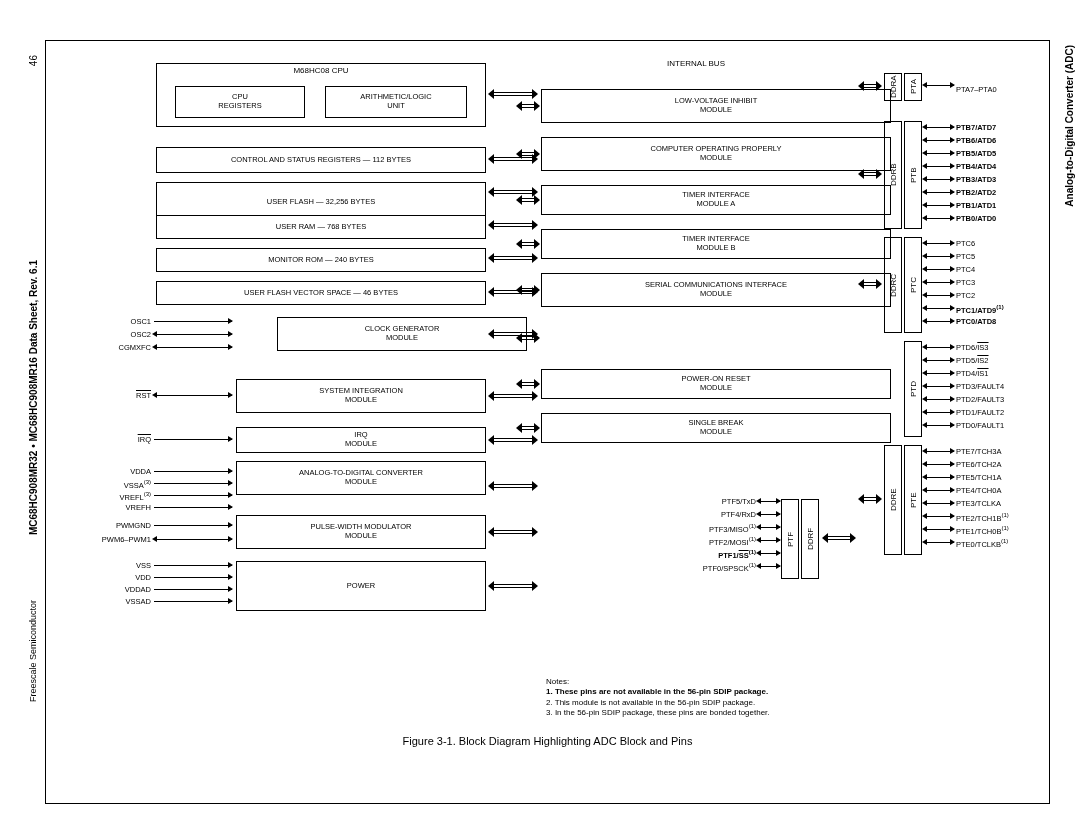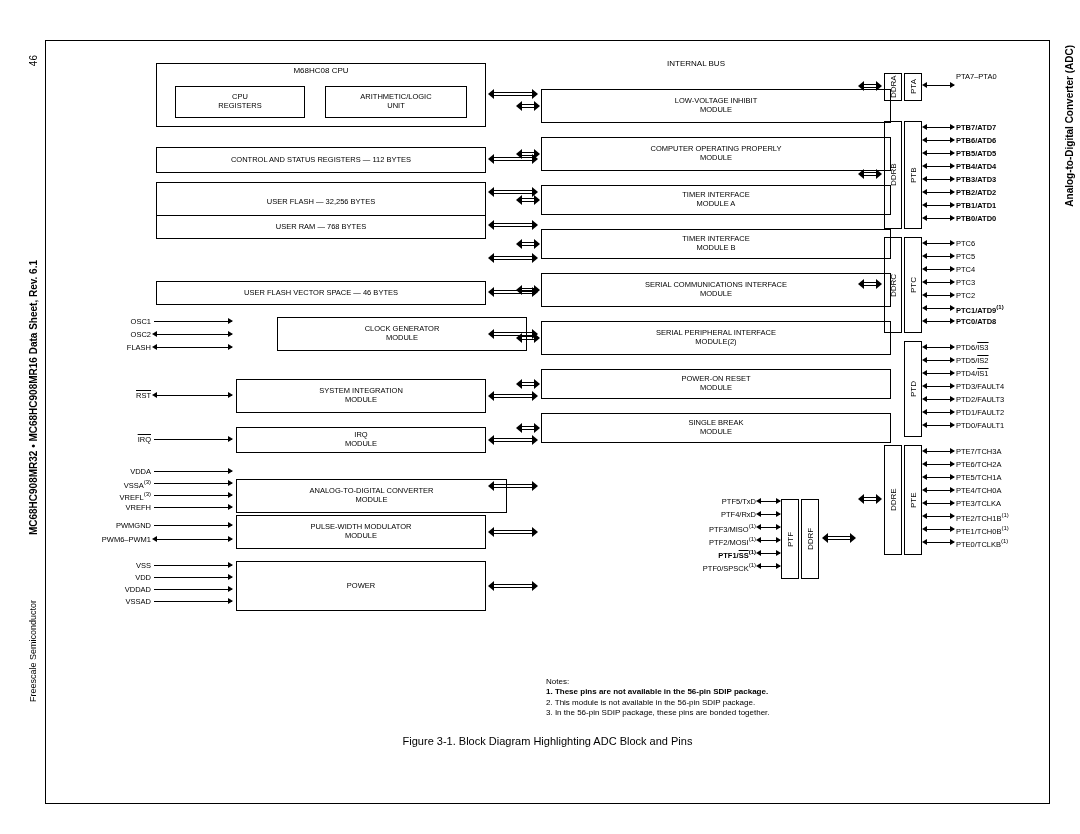--- a/index.html
+++ b/index.html
@@ -87,34 +87,34 @@
 
     <div class="box cpu-outer">
       <div class="cpu-title">M68HC08 CPU</div>
       <div class="cpu-inner" style="left:18px;width:130px;">CPU<br>REGISTERS</div>
       <div class="cpu-inner" style="right:18px;width:142px;">ARITHMETIC/LOGIC<br>UNIT</div>
     </div>
 
     <div class="box col-left" style="top:88px;height:26px;">CONTROL AND STATUS REGISTERS — 112 BYTES</div>
     <div class="box col-left" style="top:123px;height:41px;">USER FLASH — 32,256 BYTES</div>
     <div class="box col-left" style="top:156px;height:24px;">USER RAM — 768 BYTES</div>
+    <div class="box col-left" style="top:189px;height:24px;">MONITOR ROM — 240 BYTES</div>
     <div class="box col-left" style="top:222px;height:24px;">USER FLASH VECTOR SPACE — 46 BYTES</div>
     <div class="box" style="left:170px;top:258px;width:250px;height:34px;margin-left:41px;">CLOCK GENERATOR<br>MODULE</div>
     <div class="box" style="left:170px;top:320px;width:250px;height:34px;">SYSTEM INTEGRATION<br>MODULE</div>
     <div class="box" style="left:170px;top:368px;width:250px;height:26px;">IRQ<br>MODULE</div>
-    <div class="box" style="left:170px;top:420px;width:271px;height:34px;">ANALOG-TO-DIGITAL CONVERTER<br>MODULE</div>
+    <div class="box" style="left:170px;top:402px;width:250px;height:34px;">ANALOG-TO-DIGITAL CONVERTER<br>MODULE</div>
     <div class="box" style="left:170px;top:456px;width:250px;height:34px;">PULSE-WIDTH MODULATOR<br>MODULE</div>
     <div class="box" style="left:170px;top:502px;width:250px;height:50px;">POWER</div>
 
     <div class="box col-right" style="top:30px;height:34px;">LOW-VOLTAGE INHIBIT<br>MODULE</div>
     <div class="box col-right" style="top:78px;height:34px;">COMPUTER OPERATING PROPERLY<br>MODULE</div>
     <div class="box col-right" style="top:126px;height:30px;">TIMER INTERFACE<br>MODULE A</div>
     <div class="box col-right" style="top:170px;height:30px;">TIMER INTERFACE<br>MODULE B</div>
     <div class="box col-right" style="top:214px;height:34px;">SERIAL COMMUNICATIONS INTERFACE<br>MODULE</div>
-    <div class="box col-right" style="top:262px;height:34px;">SERIAL PERIPHERAL INTERFACE<br>MODULE(2)</div>
     <div class="box col-right" style="top:310px;height:30px;">POWER-ON RESET<br>MODULE</div>
     <div class="box col-right" style="top:354px;height:30px;">SINGLE BREAK<br>MODULE</div>
 
     <div id="bus-arrows-left">
         <div class="dbl-arrow" style="left: 422px; top: 30px; width: 50px;">
           <div class="bar"></div>
         </div>
         <div class="dbl-arrow" style="left: 422px; top: 95px; width: 50px;">
           <div class="bar"></div>
         </div>
@@ -177,21 +177,21 @@
       </div>
 
     <div id="left-pins">
         <div class="pin-label pin-in-left" style="left: 35px; top: 258px; width: 50px;">OSC1</div>
         <div class="arrow-h" style="left: 88px; top: 262px; width: 78px;"></div>
         <div class="tri-r" style="left: 162px; top: 259px;"></div>
         <div class="pin-label pin-in-left" style="left: 35px; top: 271px; width: 50px;">OSC2</div>
         <div class="arrow-h" style="left: 88px; top: 275px; width: 78px;"></div>
         <div class="tri-r" style="left: 162px; top: 272px;"></div>
         <div class="tri-l" style="left: 86px; top: 272px;"></div>
-        <div class="pin-label pin-in-left" style="left: 35px; top: 284px; width: 50px;">FLASH</div>
+        <div class="pin-label pin-in-left" style="left: 35px; top: 284px; width: 50px;">CGMXFC</div>
         <div class="arrow-h" style="left: 88px; top: 288px; width: 78px;"></div>
         <div class="tri-r" style="left: 162px; top: 285px;"></div>
         <div class="tri-l" style="left: 86px; top: 285px;"></div>
         <div class="pin-label pin-in-left" style="left: 35px; top: 332px; width: 50px;"><span class="overline">RST</span></div>
         <div class="arrow-h" style="left: 88px; top: 336px; width: 78px;"></div>
         <div class="tri-r" style="left: 162px; top: 333px;"></div>
         <div class="tri-l" style="left: 86px; top: 333px;"></div>
         <div class="pin-label pin-in-left" style="left: 35px; top: 376px; width: 50px;"><span class="overline">IRQ</span></div>
         <div class="arrow-h" style="left: 88px; top: 380px; width: 78px;"></div>
         <div class="tri-r" style="left: 162px; top: 377px;"></div>
@@ -281,21 +281,21 @@
         <div class="bar"></div>
       </div>
     <div class="dbl-arrow" style="left:792px;top:435px;width:24px;">
         <div class="bar"></div>
       </div>
     <div class="dbl-arrow" style="left:756px;top:474px;width:34px;">
         <div class="bar"></div>
       </div>
 
     <div id="right-pins">
-        <div class="pin-label" style="left: 890px; top: 13px;">PTA7–PTA0</div>
+        <div class="pin-label" style="left: 890px; top: 26px;">PTA7–PTA0</div>
         <div class="arrow-h" style="left: 858px; top: 26px; width: 30px;"></div>
         <div class="tri-l" style="left: 856px; top: 23px;"></div>
         <div class="tri-r" style="left: 884px; top: 23px;"></div>
         <div class="pin-label bold" style="left: 890px; top: 64px;">PTB7/ATD7</div>
         <div class="arrow-h" style="left: 858px; top: 68px; width: 30px;"></div>
         <div class="tri-l" style="left: 856px; top: 65px;"></div>
         <div class="tri-r" style="left: 884px; top: 65px;"></div>
         <div class="pin-label bold" style="left: 890px; top: 77px;">PTB6/ATD6</div>
         <div class="arrow-h" style="left: 858px; top: 81px; width: 30px;"></div>
         <div class="tri-l" style="left: 856px; top: 78px;"></div>

